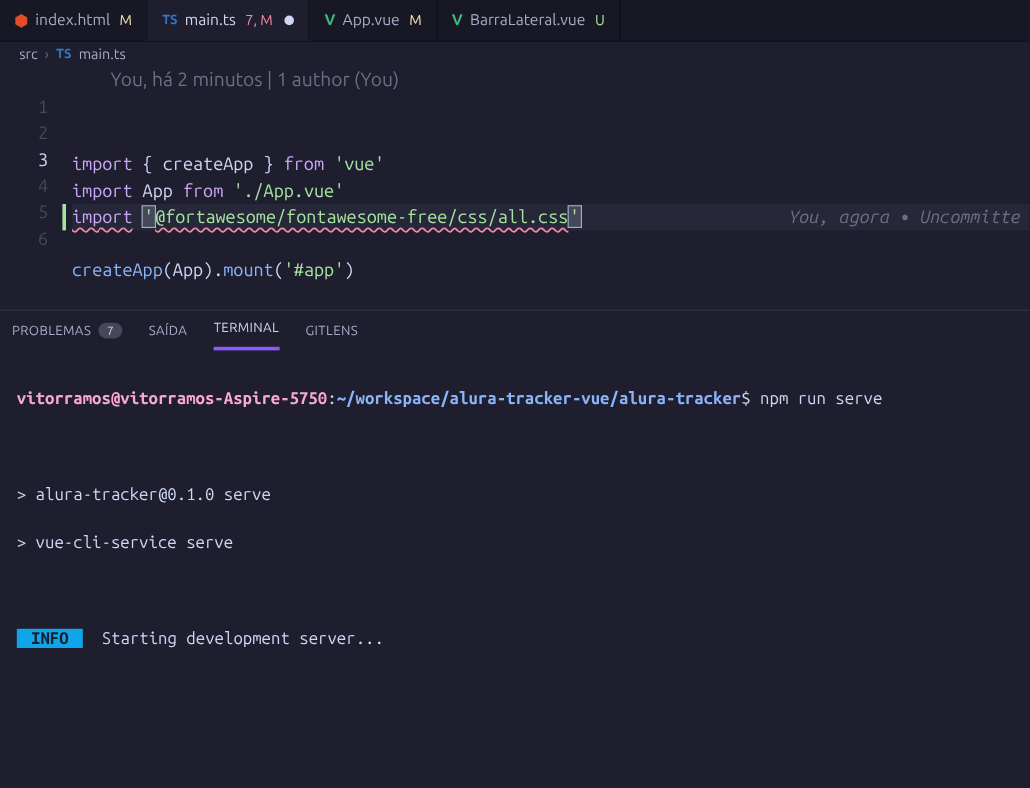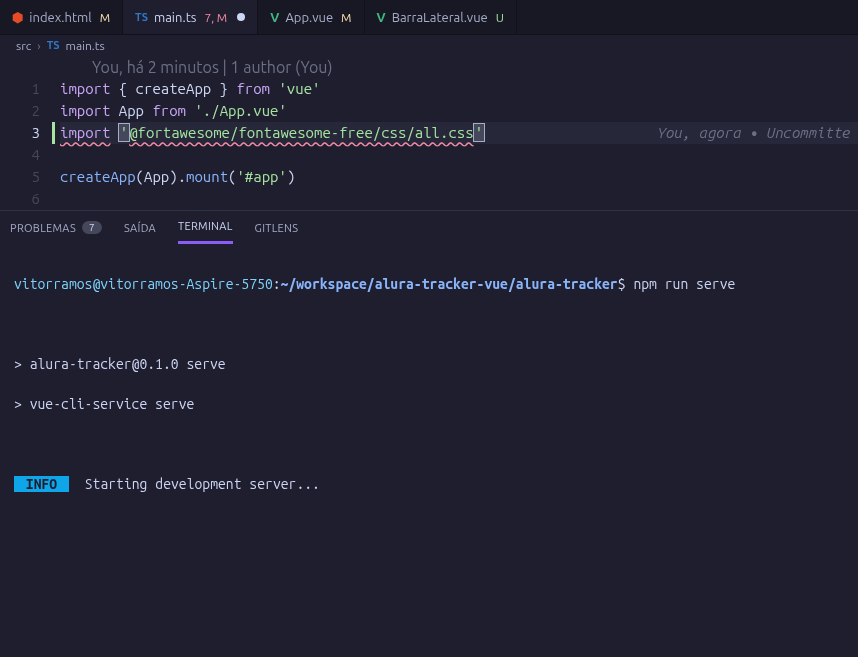--- a/index.html
+++ b/index.html
@@ -63,21 +63,21 @@
   }
   .gutter {
     width: 60px;
     text-align: right;
     padding-right: 20px;
     color: #45475a;
     user-select: none;
   }
   .gutter .ln { height: 22px; }
   .gutter .ln.active { color: #cdd6f4; }
-  .code { flex: 1; position: relative; }
+  .code { flex: 1; position: relative; margin-top: 48px; }
   .code-line { height: 22px; white-space: pre; position: relative; }
   .code-line.hl-bg { background: rgba(88,91,112,0.15); }
   .line-border { position: absolute; left: -8px; top: 0; bottom: 0; width: 3px; background: #a6e3a1; }
   .k-purple { color: #cba6f7; }
   .k-white  { color: #cdd6f4; }
   .k-green  { color: #a6e3a1; }
   .k-blue   { color: #89b4fa; }
   .sel-box { background: #45475a; outline: 1px solid #a6adc8; padding: 0 1px; }
   .sq-err { text-decoration: underline wavy #f38ba8; text-underline-offset: 3px; }
   .blame {
@@ -120,21 +120,21 @@
     font-size: 10px;
   }
   .terminal {
     padding: 10px 14px;
     font-size: 14px;
     line-height: 20px;
     background: #1e1e2e;
     white-space: pre;
     overflow: hidden;
   }
-  .t-greenb { color: #7dd3fc; font-weight: normal; }
+  .t-greenb { color: #f9a8d4; font-weight: bold; }
   .t-blueb  { color: #89b4fa; font-weight: bold; }
   .t-white  { color: #cdd6f4; }
   .tag-info  { background: #0ea5e9; color: #1e1e2e; padding: 0 4px; font-weight: bold; }
   .tag-error { background: #f38ba8; color: #1e1e2e; padding: 0 4px; font-weight: bold; }
   .t-red { color: #f38ba8; }
 </style>
 </head>
 <body>
 
 <div class="tabs">

